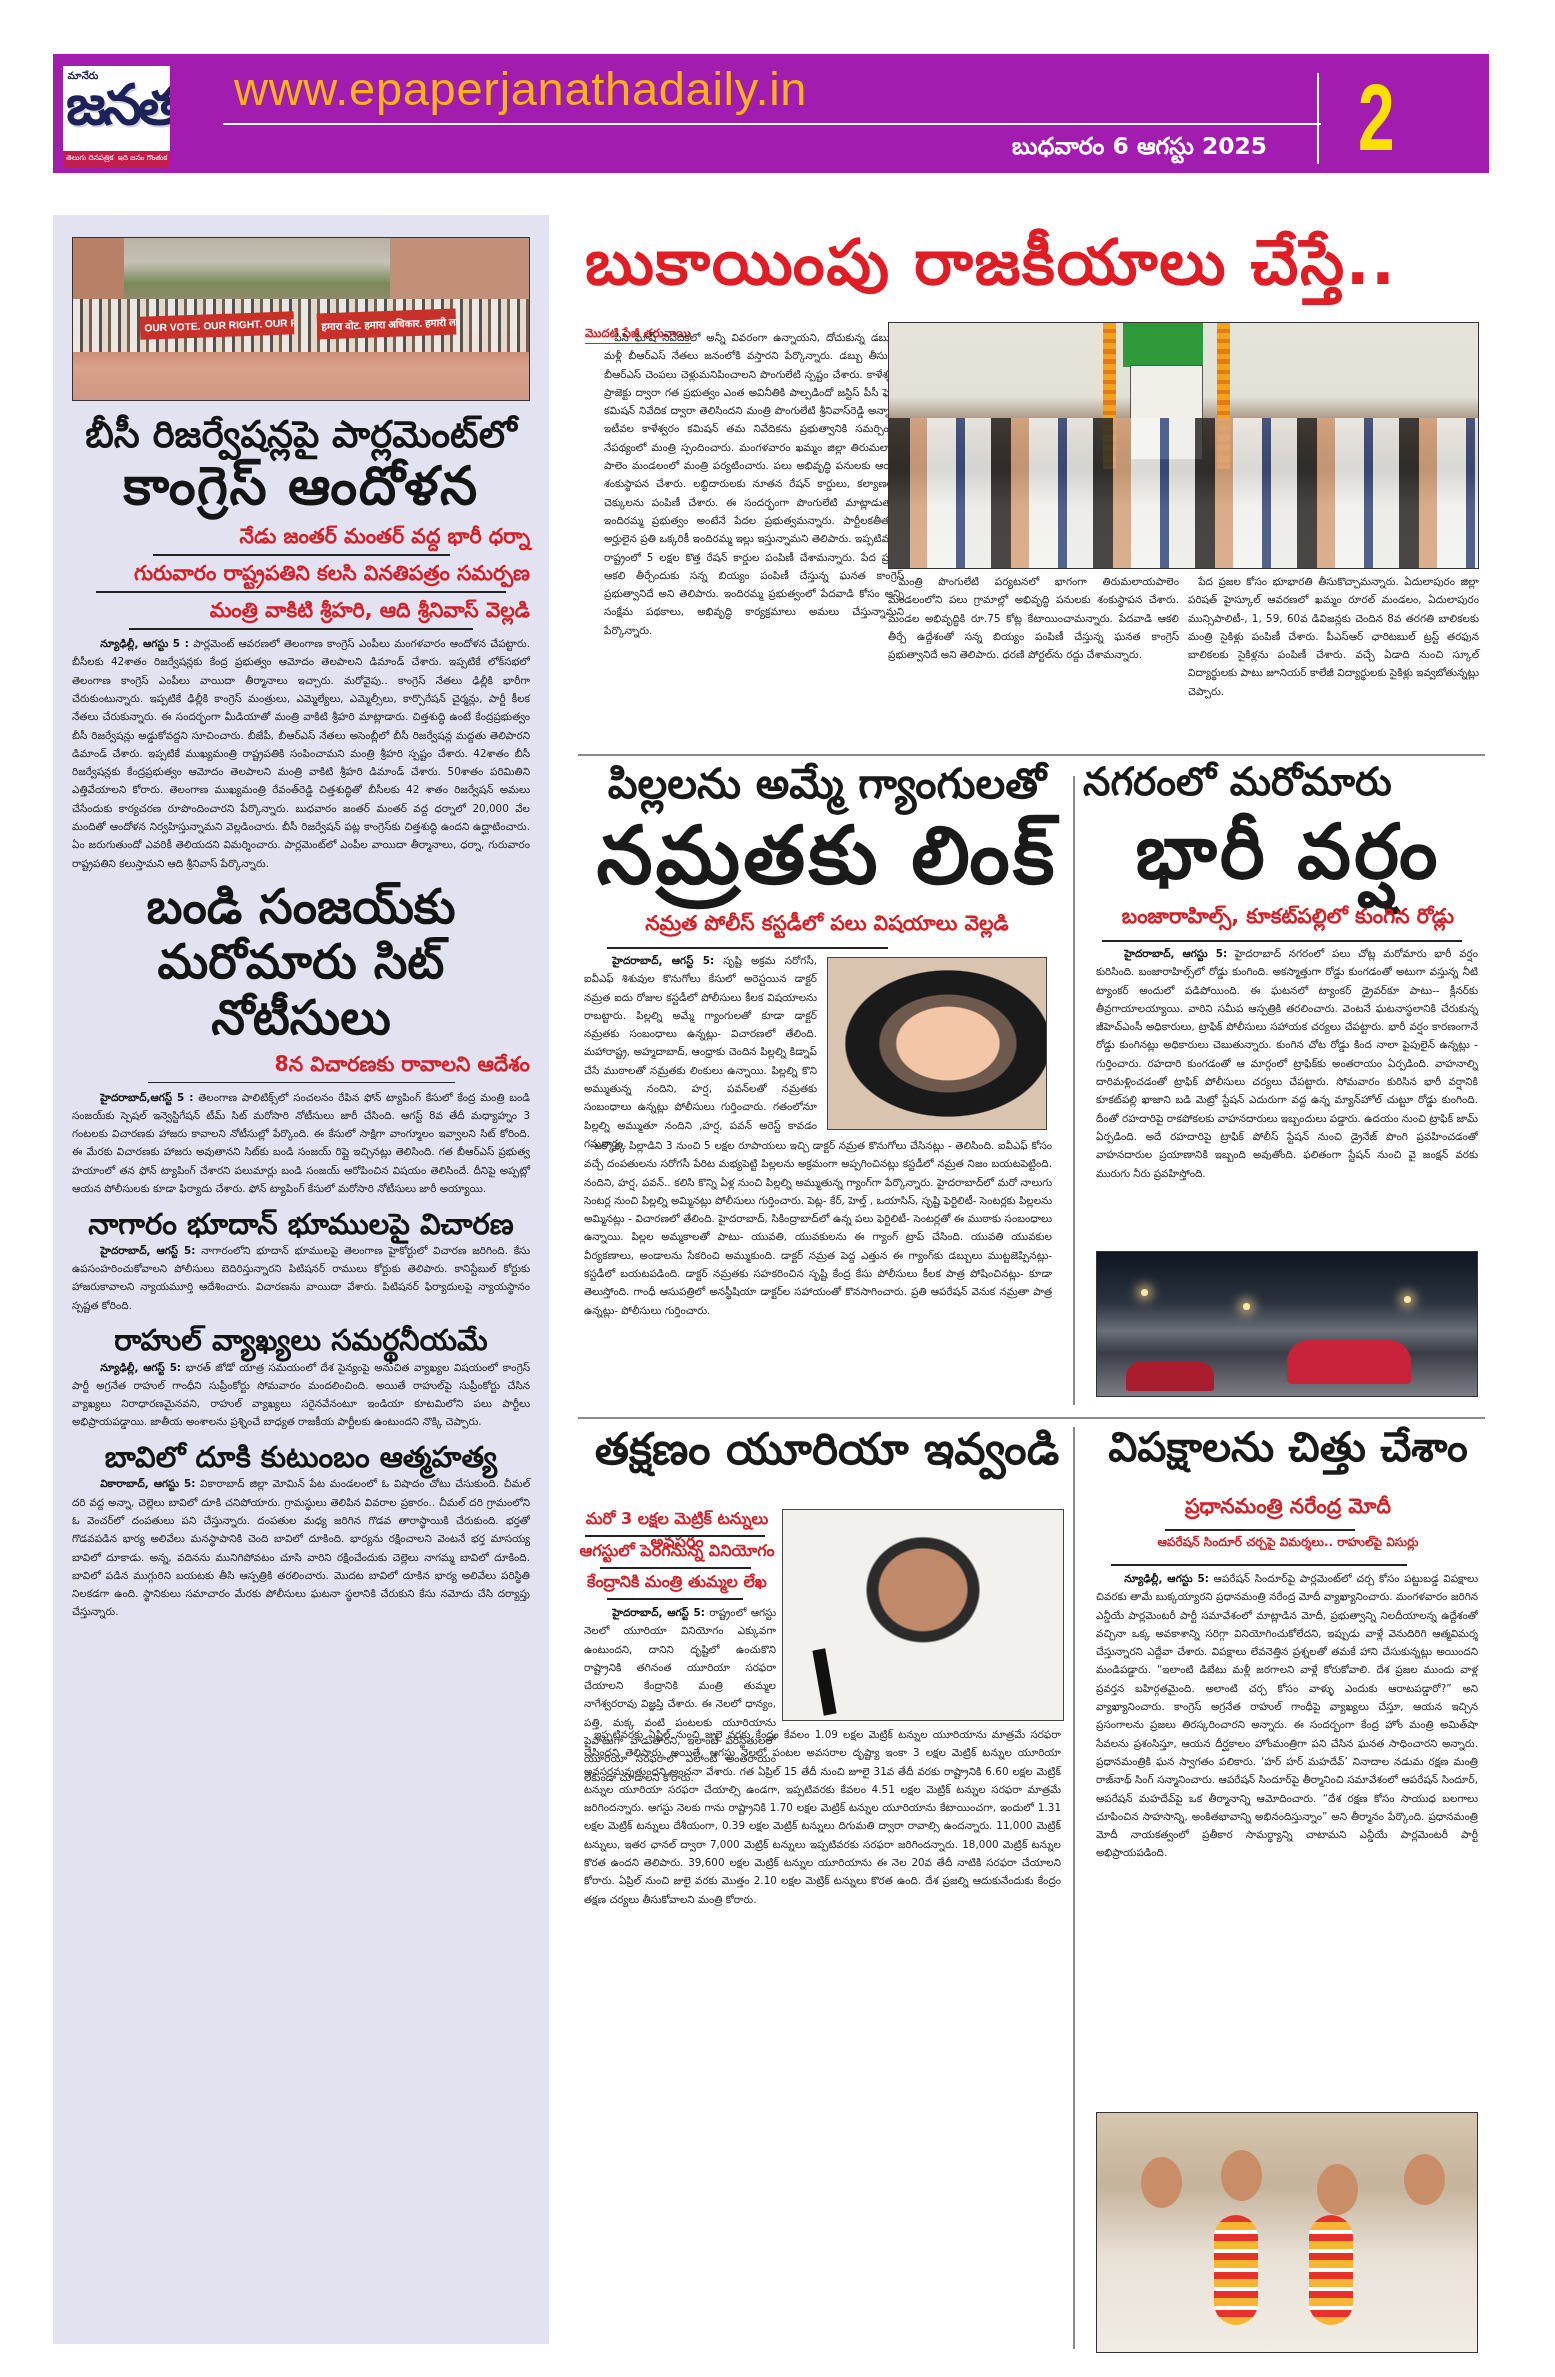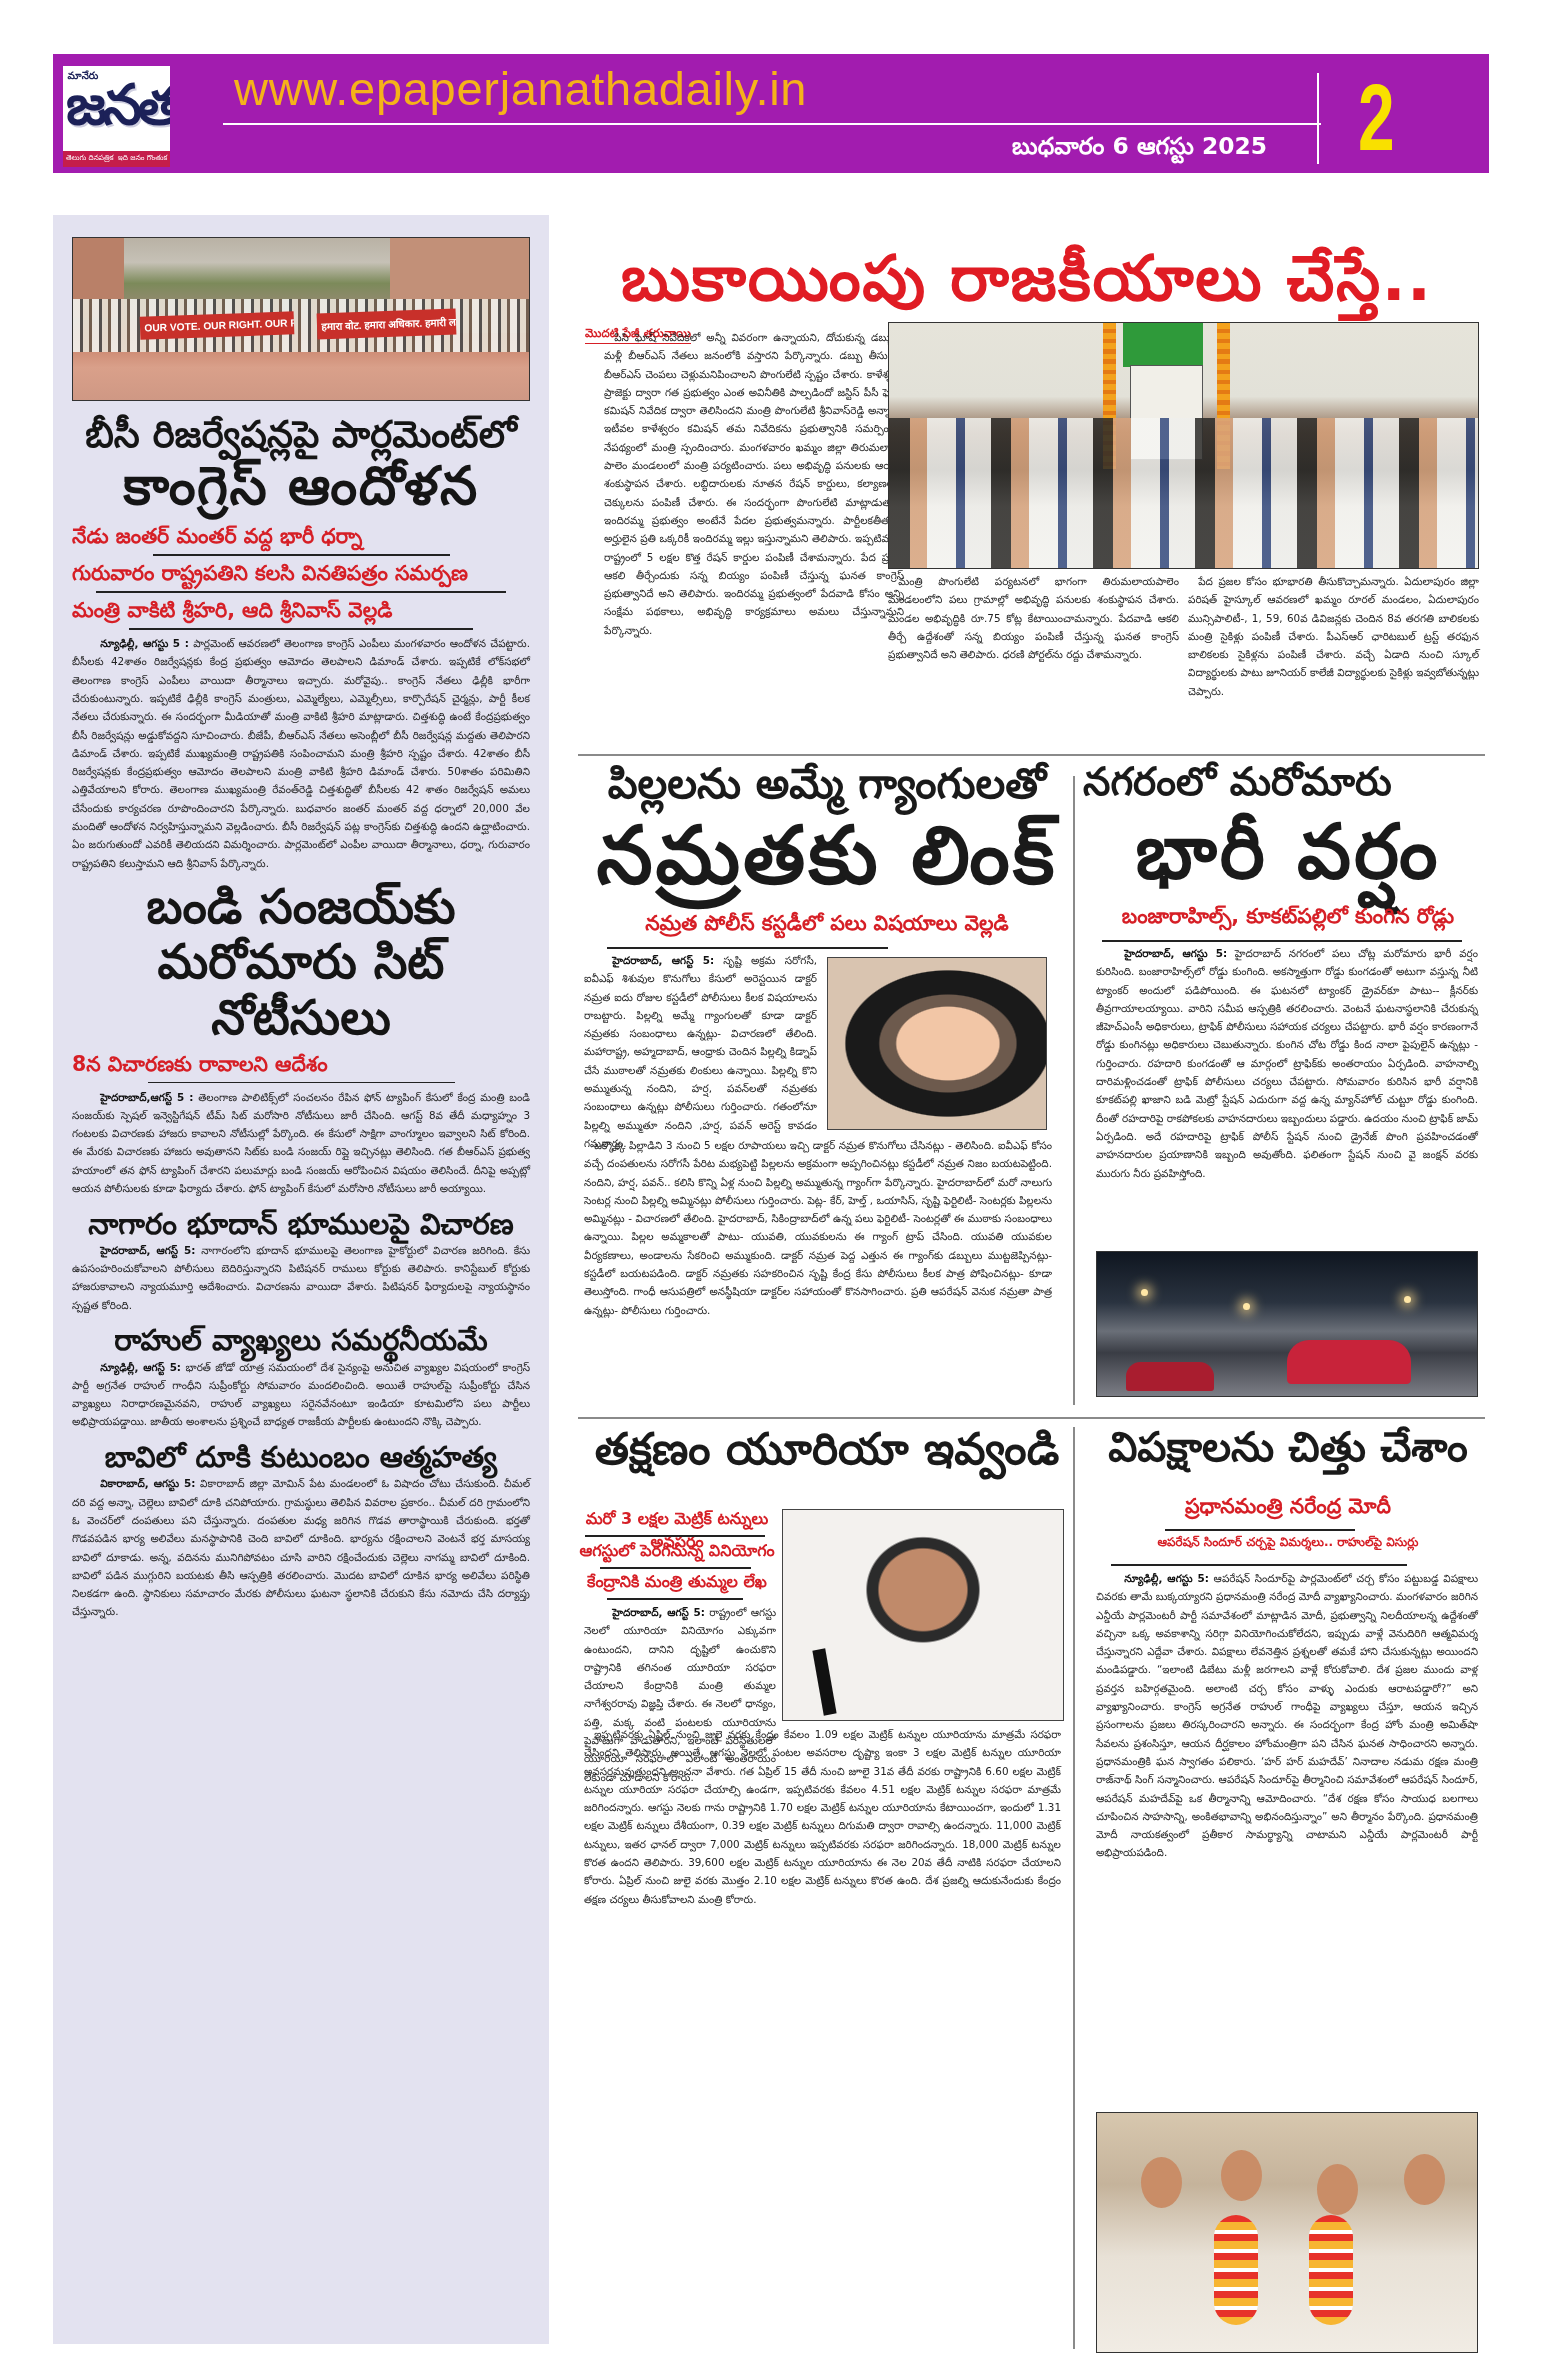--- a/index.html
+++ b/index.html
@@ -25,35 +25,35 @@
   .banner { position: absolute; background: #c8302a; color: #fff; font-family: "Liberation Sans", sans-serif; font-weight: bold; font-size: 10.2px; padding: 5.9px 4.4px; transform: rotate(-2deg); white-space: nowrap; overflow: hidden; }
   .banner-1 { left: 67px; top: 76px; width: 154px; }
   .banner-2 { left: 244px; top: 73px; width: 139px; }
   .building-l { position: absolute; left: 0; top: 0; width: 51px; height: 80px; background: #b98068; }
   .building-r { position: absolute; right: 0; top: 0; width: 139px; height: 95px; background: #c29078; }
   .crowd { position: absolute; left: 0; top: 61px; width: 100%; height: 53px; background: repeating-linear-gradient(90deg, #f2f2ee 0 7.3px, #4a4a4a 7.3px 10.2px, #e8e2d6 10.2px 16px, #6b5a4c 16px 19px); opacity: 0.9; }
 
   .lh-big { text-align: center; font-weight: bold; color: #151515; line-height: 1.15; }
   .lh1 { font-size: 37px; margin-top: 13px; }
   .lh2 { font-size: 53px; margin-top: 0; letter-spacing: 1.5px; }
-  .sub-red { text-align: left; color: #d61f26; font-weight: bold; line-height: 1.3; }
+  .sub-red { text-align: right; color: #d61f26; font-weight: bold; line-height: 1.3; }
   .sub-red.s1 { font-size: 20.5px; margin-top: 5.9px; }
   .sub-red.s2 { font-size: 20.5px; margin-top: 4.4px; }
   .sub-red.s3 { font-size: 20.5px; margin-top: 4.4px; }
   .rule { height: 1.5px; background: #222; margin: 4.4px auto; }
   .body-text { font-size: 10.4px; line-height: 18.3px; text-align: justify; color: #222; text-indent: 10.2px; }
   .dateline { font-weight: bold; color: #111; margin-left: 18px; }
 
   .sec-head { text-align: center; font-weight: bold; color: #151515; line-height: 1.15; }
   .sh-a1 { font-size: 48px; margin-top: 7.3px; }
   .sh-a2 { font-size: 48px; }
   .sh-b { font-size: 29px; margin-top: 10.2px; }
 
   
-  .main-head { position: absolute; left: 585px; top: 244px; width: 893px; font-size: 63px; font-weight: bold; color: #e01c24; line-height: 1.1; letter-spacing: 1.5px; margin-left: 36px; }
+  .main-head { position: absolute; left: 585px; top: 228px; width: 893px; font-size: 63px; font-weight: bold; color: #e01c24; line-height: 1.1; letter-spacing: 1.5px; }
   .kicker { position: absolute; left: 585px; top: 326px; font-size: 11.7px; color: #d61f26; font-weight: bold; border-bottom: 0.7px solid #d61f26; }
   .top-text-1 { position: absolute; left: 584px; top: 328px; width: 300px; margin-left: 20px; }
   .top-photo { position: absolute; left: 888px; top: 322px; width: 591px; height: 247px; background: linear-gradient(180deg, #e6e4da 0%, #e2e1d8 30%, #8b6b52 45%, #40392f 60%, #ddd8cf 75%, #efeeea 100%); }
   .green-cloth { position: absolute; left: 234px; top: 0; width: 80px; height: 44px; background: #2f9a3a; }
   .marigold-l { position: absolute; left: 214px; top: 0; width: 13px; height: 146px; background: repeating-linear-gradient(180deg, #f3a21d 0 5.9px, #e47a14 5.9px 10.2px); }
   .marigold-r { position: absolute; left: 328px; top: 0; width: 13px; height: 146px; background: repeating-linear-gradient(180deg, #f3a21d 0 5.9px, #e47a14 5.9px 10.2px); }
   .plaque { position: absolute; left: 241px; top: 42px; width: 73px; height: 95px; background: #f1efe8; border: 1.5px solid #555; }
   .people { position: absolute; left: 0; top: 95px; width: 100%; height: 152px; background: repeating-linear-gradient(90deg, #2b2a28 0 20.5px, #d8a47e 20.5px 38px, #f5f5f2 38px 67px, #344a7e 67px 76px, #efefec 76px 102px); opacity: 0.85; }
   .top-text-2 { position: absolute; left: 888px; top: 572px; width: 291px; }
   .top-text-3 { position: absolute; left: 1188px; top: 572px; width: 291px; }

